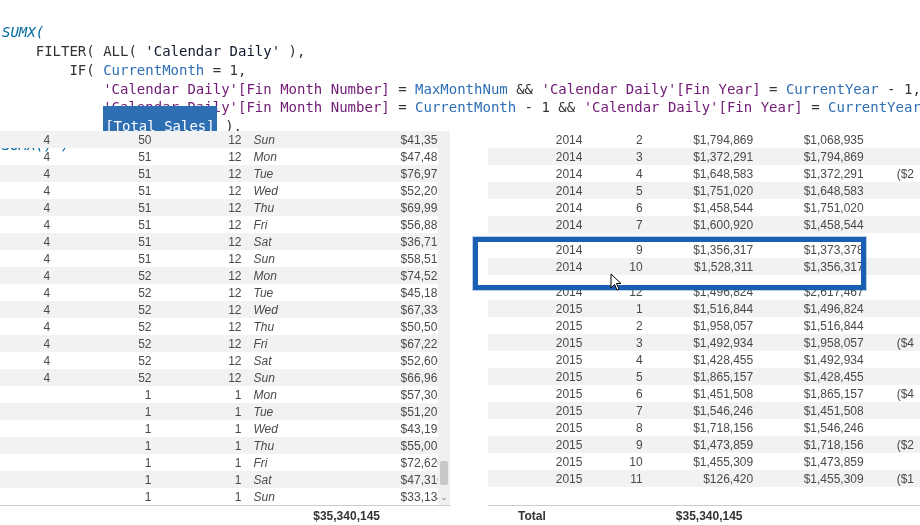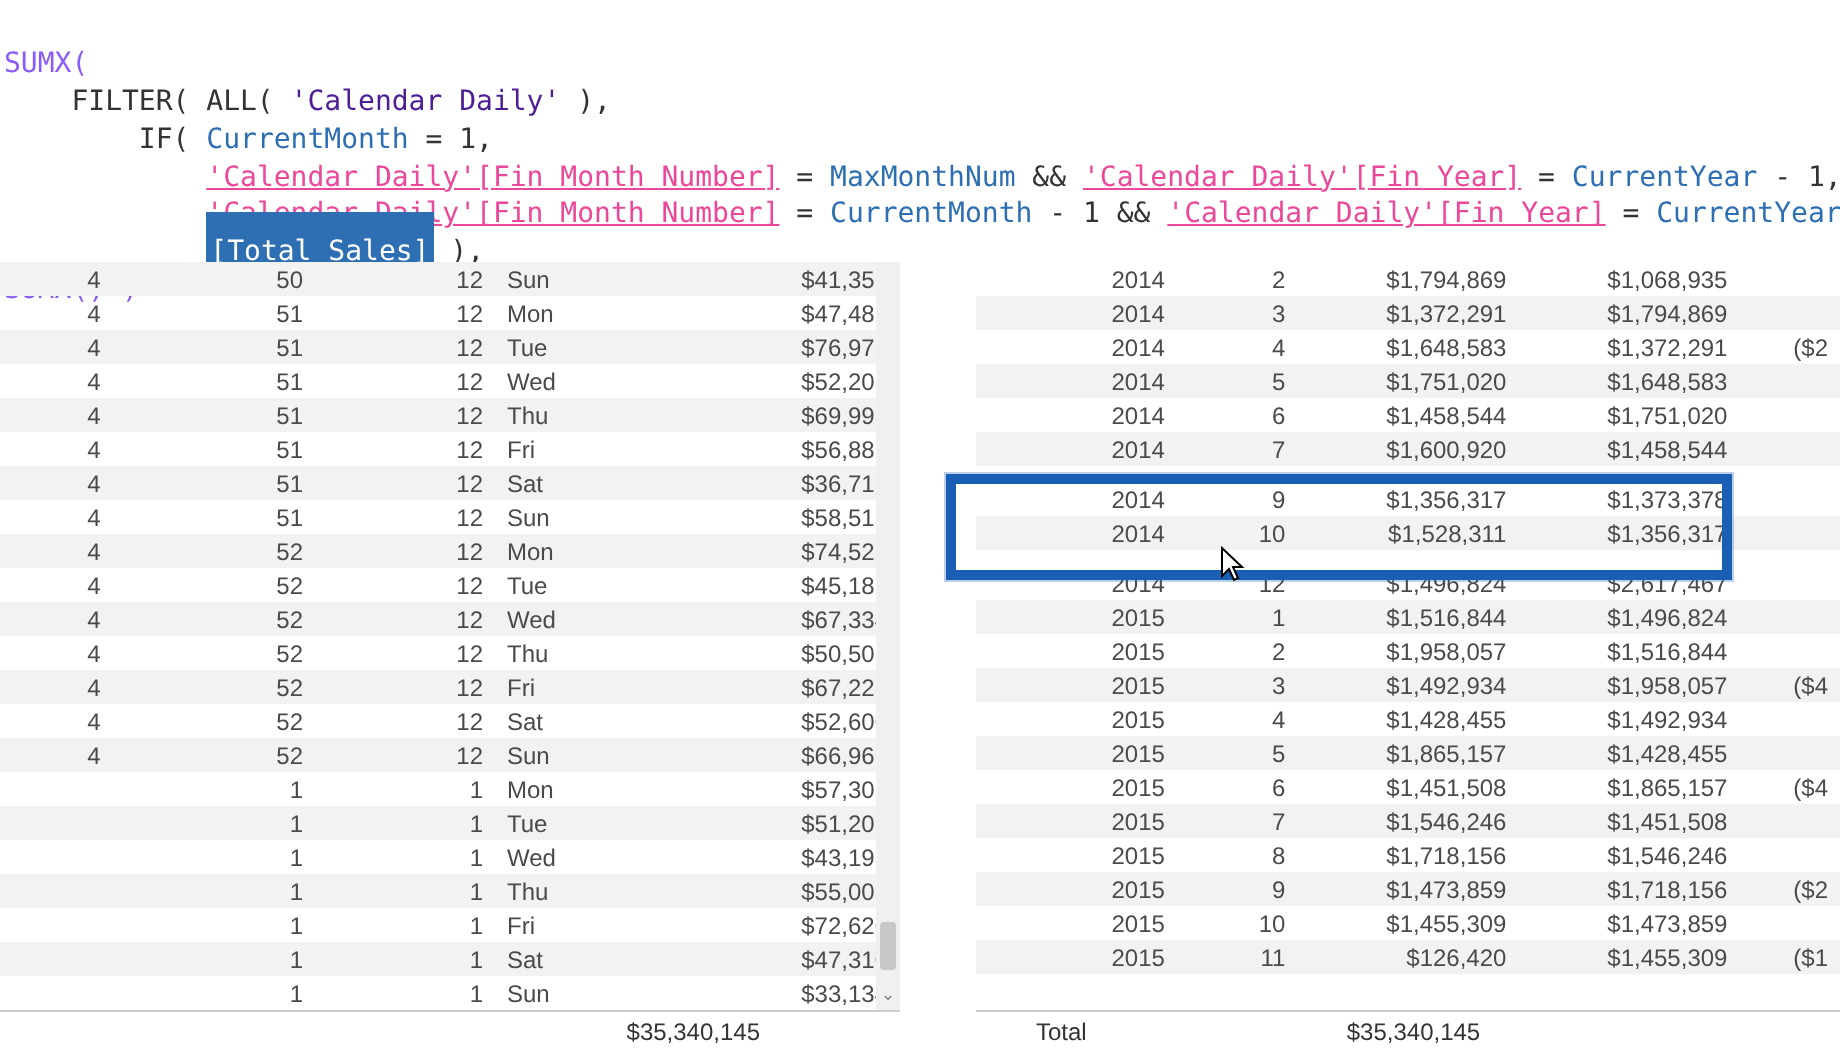--- a/index.html
+++ b/index.html
@@ -14,24 +14,24 @@
     overflow: hidden;
   }
   .formula {
     padding: 4px 0 2px 2px;
     font-family: Consolas, monospace;
     font-size: 14px;
     line-height: 1.35;
     white-space: pre;
     color: #333;
   }
-  .kw { color: #8b5cf6; }
-  .str { color: #4c1d95; text-align: right; }
+  .kw { color: #0369a1; font-style: italic; }
+  .str { color: #0f172a; text-align: right; }
   .num { color: #333; }
-  .col { color: #ec4899; text-decoration: underline; }
+  .col { color: #701a75; }
   .meas {
     background: #2e6fb4;
     color: #fff;
     padding: 12px 2px;
   }
   .ref { color: #2e6fb4; }
   .panels {
     display: flex;
     position: absolute;
     top: 131px;
@@ -53,42 +53,42 @@
   tr { height: 17px; }
   tr.alt { background: #f2f2f2; }
   td {
     padding: 0 6px;
     font-size: 12px;
     color: #4a4a4a;
     overflow: hidden;
     white-space: nowrap;
   }
   .r { text-align: right; }
-  .l { text-align: left; }
+  .l { text-align: left; font-style: italic; }
   .left-tbl col.c1 { width: 50px; }
   .left-tbl col.c2 { width: 90px; }
   .left-tbl col.c3 { width: 80px; }
   .left-tbl col.c4 { width: 60px; }
   .left-tbl col.c5 { width: 120px; }
   .right-tbl col.c1 { width: 100px; }
   .right-tbl col.c2 { width: 60px; }
   .right-tbl col.c3 { width: 110px; }
   .right-tbl col.c4 { width: 110px; }
   .right-tbl col.c5 { width: 50px; }
   .footer-row {
     position: absolute;
     bottom: 0;
     left: 0;
     right: 0;
     height: 20px;
     border-top: 1px solid #ccc;
     background: #fff;
     display: flex;
     align-items: center;
-    font-weight: 400;
+    font-weight: 700;
     font-size: 12px;
     color: #333;
   }
   .footer-left .tot { margin-left: auto; padding-right: 70px; }
   .footer-right .lbl { padding-left: 30px; }
   .footer-right .tot { margin-left: 130px; }
   .scrollbar {
     position: absolute;
     right: 0;
     top: 0;

